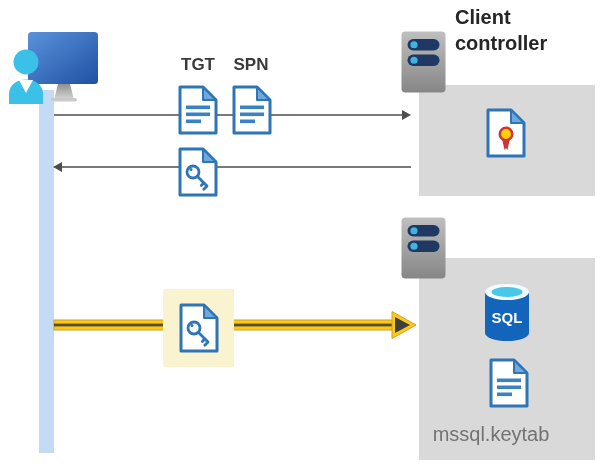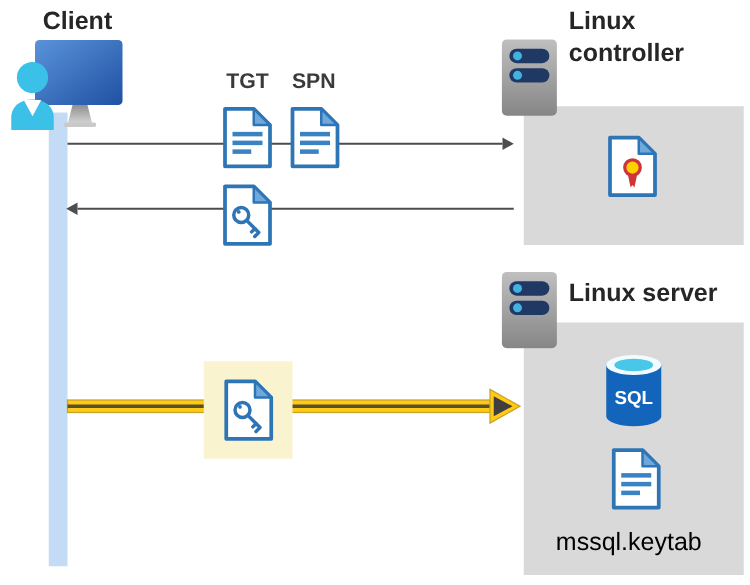--- a/index.html
+++ b/index.html
@@ -9,22 +9,22 @@
   }
   #diagram-svg{position:absolute;left:0;top:0;}
   .lbl{position:absolute;color:#262626;}
   .lbl-bold{font-weight:700;font-size:20px;line-height:26px;}
   .lbl-client{left:22px;top:4px;width:80px;text-align:center;}
   .lbl-dc{left:455px;top:4px;width:145px;}
   .lbl-linux{left:455px;top:222px;width:142px;}
   .lbl-ticket{font-size:17px;color:#3a3a3a;top:55px;text-align:center;}
   .lbl-tgt{left:176px;width:44px;font-weight:bold;}
   .lbl-spn{left:229px;width:44px;font-weight:bold;}
-  .lbl-keytab{left:420px;top:423px;width:166px;text-align:center;
-              font-size:20px;color:#000000;}
+  .lbl-keytab{left:408px;top:423px;width:166px;text-align:center;
+              font-size:20px;color:#737373;}
 </style>
 </head>
 <body>
 
 <div id="canvas">
 
   <svg id="diagram-svg" width="600" height="468" viewBox="0 0 600 468">
     <defs>
       <linearGradient id="gradMon" x1="0" y1="0" x2="1" y2="1">
         <stop offset="0" stop-color="#5A93DA"></stop>
@@ -116,19 +116,17 @@
     <use href="#sym-server" x="401" y="217" width="45" height="62"></use>
     <use href="#sym-doc" x="178" y="85" width="40" height="50"></use>
     <use href="#sym-doc" x="232" y="85" width="40" height="50"></use>
     <use href="#sym-keydoc" x="178" y="147" width="40" height="50"></use>
     <use href="#sym-keydoc" x="179" y="303" width="40" height="50"></use>
     <use href="#sym-cert" x="486" y="108" width="40" height="50"></use>
     <use href="#sym-sql" x="484" y="284" width="46" height="58"></use>
     <use href="#sym-doc" x="489" y="358" width="40" height="50"></use>
   </svg>
 
-  <div class="lbl lbl-bold lbl-client">Client</div>
   <div class="lbl lbl-ticket lbl-tgt">TGT</div>
   <div class="lbl lbl-ticket lbl-spn">SPN</div>
-  <div class="lbl lbl-bold lbl-dc">Linux controller</div>
-  <div class="lbl lbl-bold lbl-linux">Linux server</div>
+  <div class="lbl lbl-bold lbl-dc">Client controller</div>
   <div class="lbl lbl-keytab">mssql.keytab</div>
 </div>
 
 </body></html>

